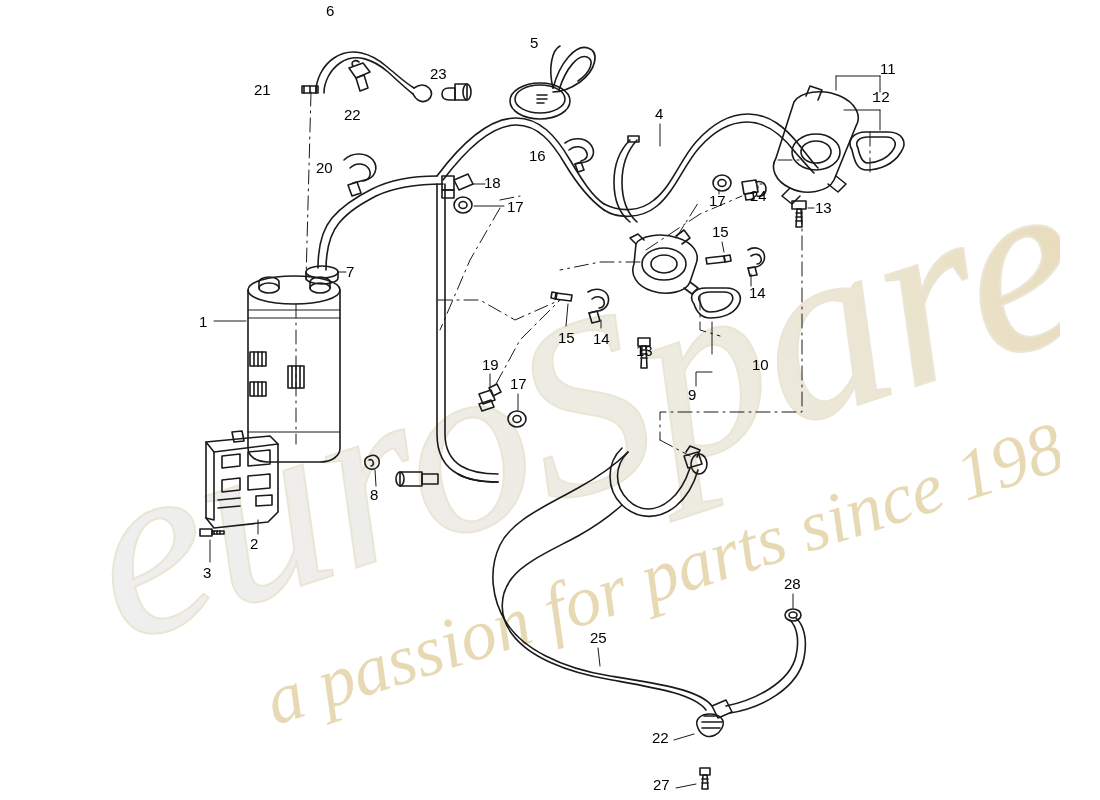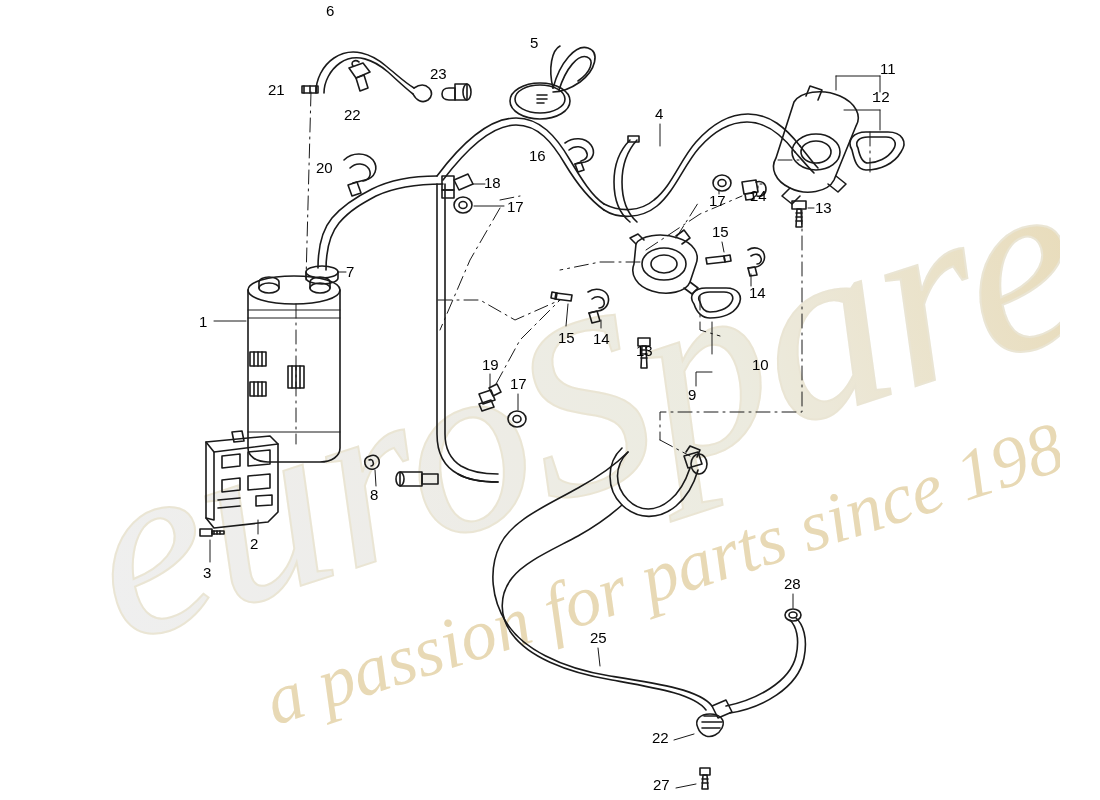--- a/index.html
+++ b/index.html
@@ -364,21 +364,21 @@
         <path d="M870,132 L870,172"></path>
       </g>
 
     </g>
   </svg>
 
   <div class="callout" style="left:326px; top:3px;">6</div>
   <div class="callout" style="left:530px; top:35px;">5</div>
   <div class="callout" style="left:430px; top:66px;">23</div>
   <div class="callout" style="left:852px; top:61px;margin-left:28px;">11</div>
-  <div class="callout" style="left:268px; top:82px;">21</div>
+  <div class="callout" style="left:254px; top:82px;">21</div>
   <div class="callout" style="left:872px; top:91px;font-family:Liberation Mono, monospace;">12</div>
   <div class="callout" style="left:344px; top:107px;">22</div>
   <div class="callout" style="left:655px; top:106px;">4</div>
   <div class="callout" style="left:529px; top:148px;">16</div>
   <div class="callout" style="left:316px; top:160px;">20</div>
   <div class="callout" style="left:484px; top:175px;">18</div>
   <div class="callout" style="left:709px; top:193px;">17</div>
   <div class="callout" style="left:750px; top:188px;">24</div>
   <div class="callout" style="left:815px; top:200px;">13</div>
   <div class="callout" style="left:507px; top:199px;">17</div>

